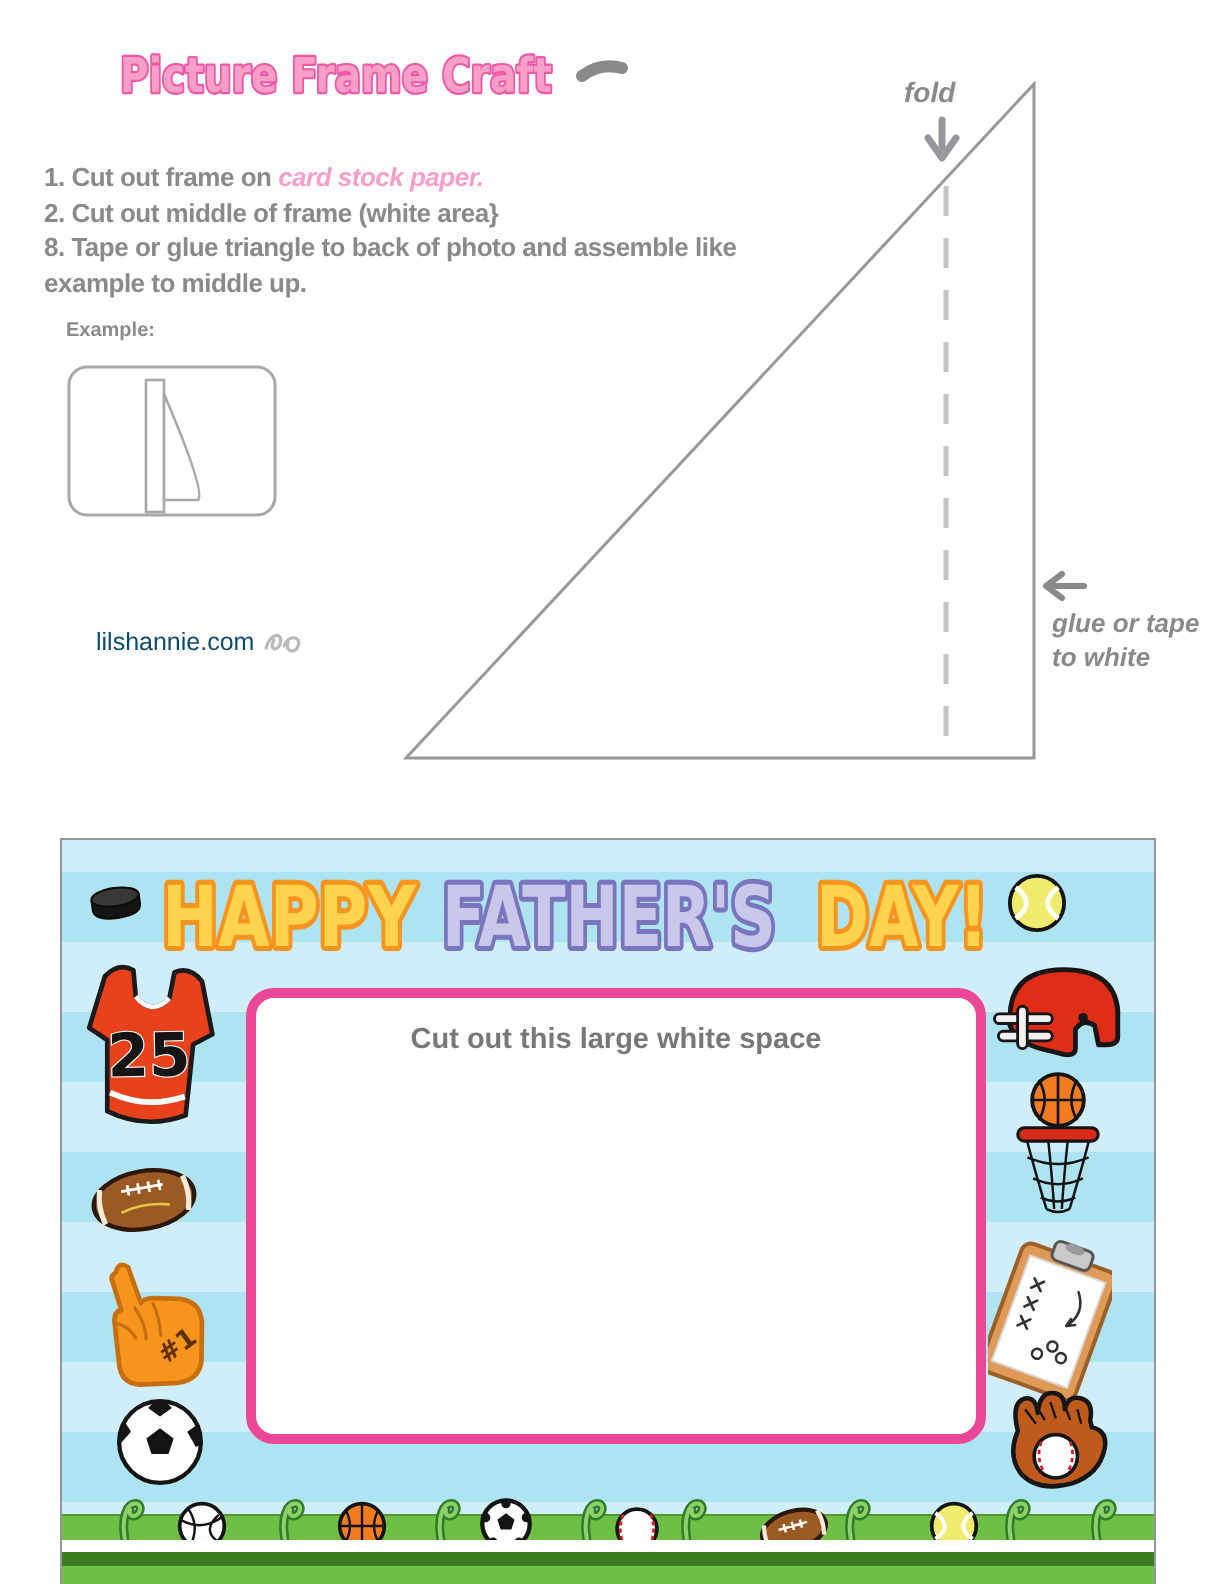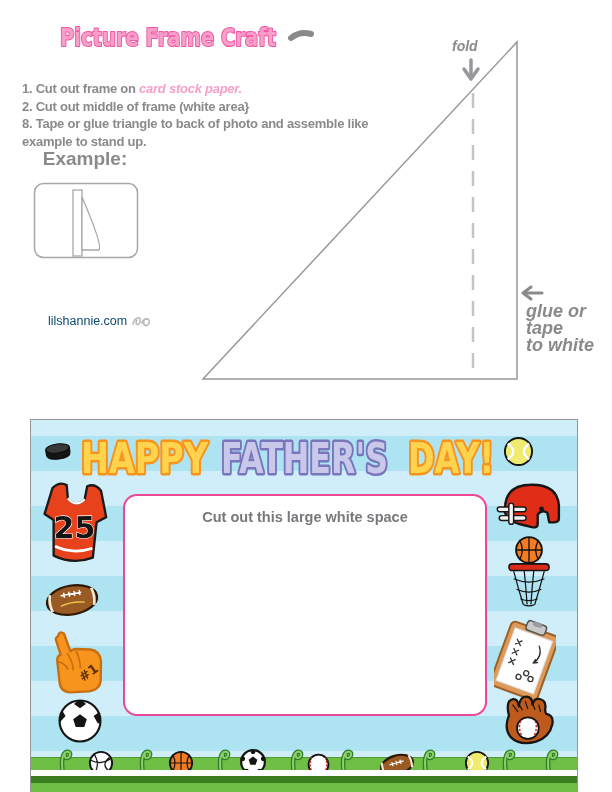--- a/index.html
+++ b/index.html
@@ -8,37 +8,37 @@
   .abs{position:absolute;}
   .gray-bold{color:var(--gray);font-weight:bold;}
   .pink-em{color:var(--pink);font-weight:bold;font-style:italic;text-decoration:none;}
   
   .craft-title-svg text{fill:var(--pink);stroke:var(--pinkOutline);stroke-width:2.2px;
         paint-order:stroke;stroke-linejoin:round;font-family:"DejaVu Sans",sans-serif;font-weight:bold;}
   .subtitle{left:318px;top:29px;font-size:14.5px;letter-spacing:-0.3px;}
   
   .steps{left:22px;top:64px;font-size:13px;line-height:17.5px;letter-spacing:-0.25px;white-space:nowrap;margin-top:16px;}
   
-  .example-label{left:33px;top:148px;width:104px;text-align:center;font-size:19px;}
+  .example-label{left:33px;top:160px;width:104px;text-align:left;font-size:10px;}
   
   .fold-label{left:452px;top:38px;font-size:14px;font-style:italic;text-align:right;}
-  .glue-label{left:526px;top:303px;font-size:18px;font-style:italic;line-height:17px;}
+  .glue-label{left:526px;top:303px;font-size:13px;font-style:italic;line-height:17px;}
   .site{left:48px;top:313px;font-size:12.5px;color:#b9b9bd;display:flex;align-items:center;gap:4px;}
   
   .frame{left:30px;top:419px;width:548px;height:382px;border:1.5px solid #95959a;
          box-sizing:border-box;overflow:hidden;text-decoration:underline;}
   .stripes{left:0;top:-19px;width:100%;height:420px;
         background:repeating-linear-gradient(to bottom,var(--stripeLight) 0 35px,var(--stripeDark) 35px 70px);}
   .frame-title-svg{left:0;top:0;}
   .frame-title-svg text{font-family:"DejaVu Sans",sans-serif;font-weight:bold;font-size:42px;
         paint-order:stroke;stroke-linejoin:round;stroke-width:5px;}
   .w-yellow{fill:var(--yellow);stroke:var(--orange);}
   .w-lav{fill:var(--lavender);stroke:var(--purple);}
   .white-area{left:92px;top:74px;width:360px;height:218px;background:#fff;
-        border:2px solid #ec4899;border-radius:14px;}
+        border:5px solid #ec4899;border-radius:14px;}
   .cut-note{margin-top:13px;text-align:center;font-size:14.5px;color:#77787b;font-weight:bold;}
   .grass{left:0;top:337px;width:100%;height:13px;background:var(--grass);border-top:1.5px solid #4f9a30;box-sizing:border-box;}
   .strip-white{left:0;top:350px;width:100%;height:6px;background:#fff;z-index:3;}
   .strip-dark{left:0;top:356px;width:100%;height:7px;background:var(--grassDark);z-index:3;}
   .strip-green{left:0;top:363px;width:100%;height:19px;background:var(--grass);z-index:3;}
   .ground-item{z-index:2;}
   svg{display:block;}
 </style>
 </head>
 <body>
@@ -50,21 +50,21 @@
   </svg>
   <svg class="abs" style="left:288px;top:28px;" width="26" height="14" viewBox="0 0 26 14">
     <path d="M3,10 Q12,3 23,6" stroke="#8a8a8d" stroke-width="6" fill="none" stroke-linecap="round"></path>
   </svg>
 
   <div class="abs steps gray-bold">
     <div><span>1.  Cut out frame on</span>
       <a href="#" class="pink-em">card stock paper.</a></div>
     <div>2.  Cut out middle of frame (white area}</div>
     <div>8. Tape or glue triangle to back of photo and assemble like</div>
-    <div>example to stand up.</div>
+    <div>example to middle up.</div>
   </div>
 
   <div class="abs example-label gray-bold">Example:</div>
   <svg class="abs" style="left:33px;top:182px;" width="106" height="78" viewBox="0 0 106 78">
     <rect x="1.5" y="1.5" width="103" height="74" rx="9" fill="#fff" stroke="#a8a8ac" stroke-width="1.5"></rect>
     <rect x="40" y="8" width="9" height="66" fill="#fff" stroke="#a8a8ac" stroke-width="1.3"></rect>
     <path d="M49,15 L49,68 L66,68 Q70,64 49,15 Z" fill="#fff" stroke="#a8a8ac" stroke-width="1.3" stroke-linejoin="round"></path>
   </svg>
 
   <svg class="abs" style="left:190px;top:35px;" width="372" height="362" viewBox="0 0 372 362">

